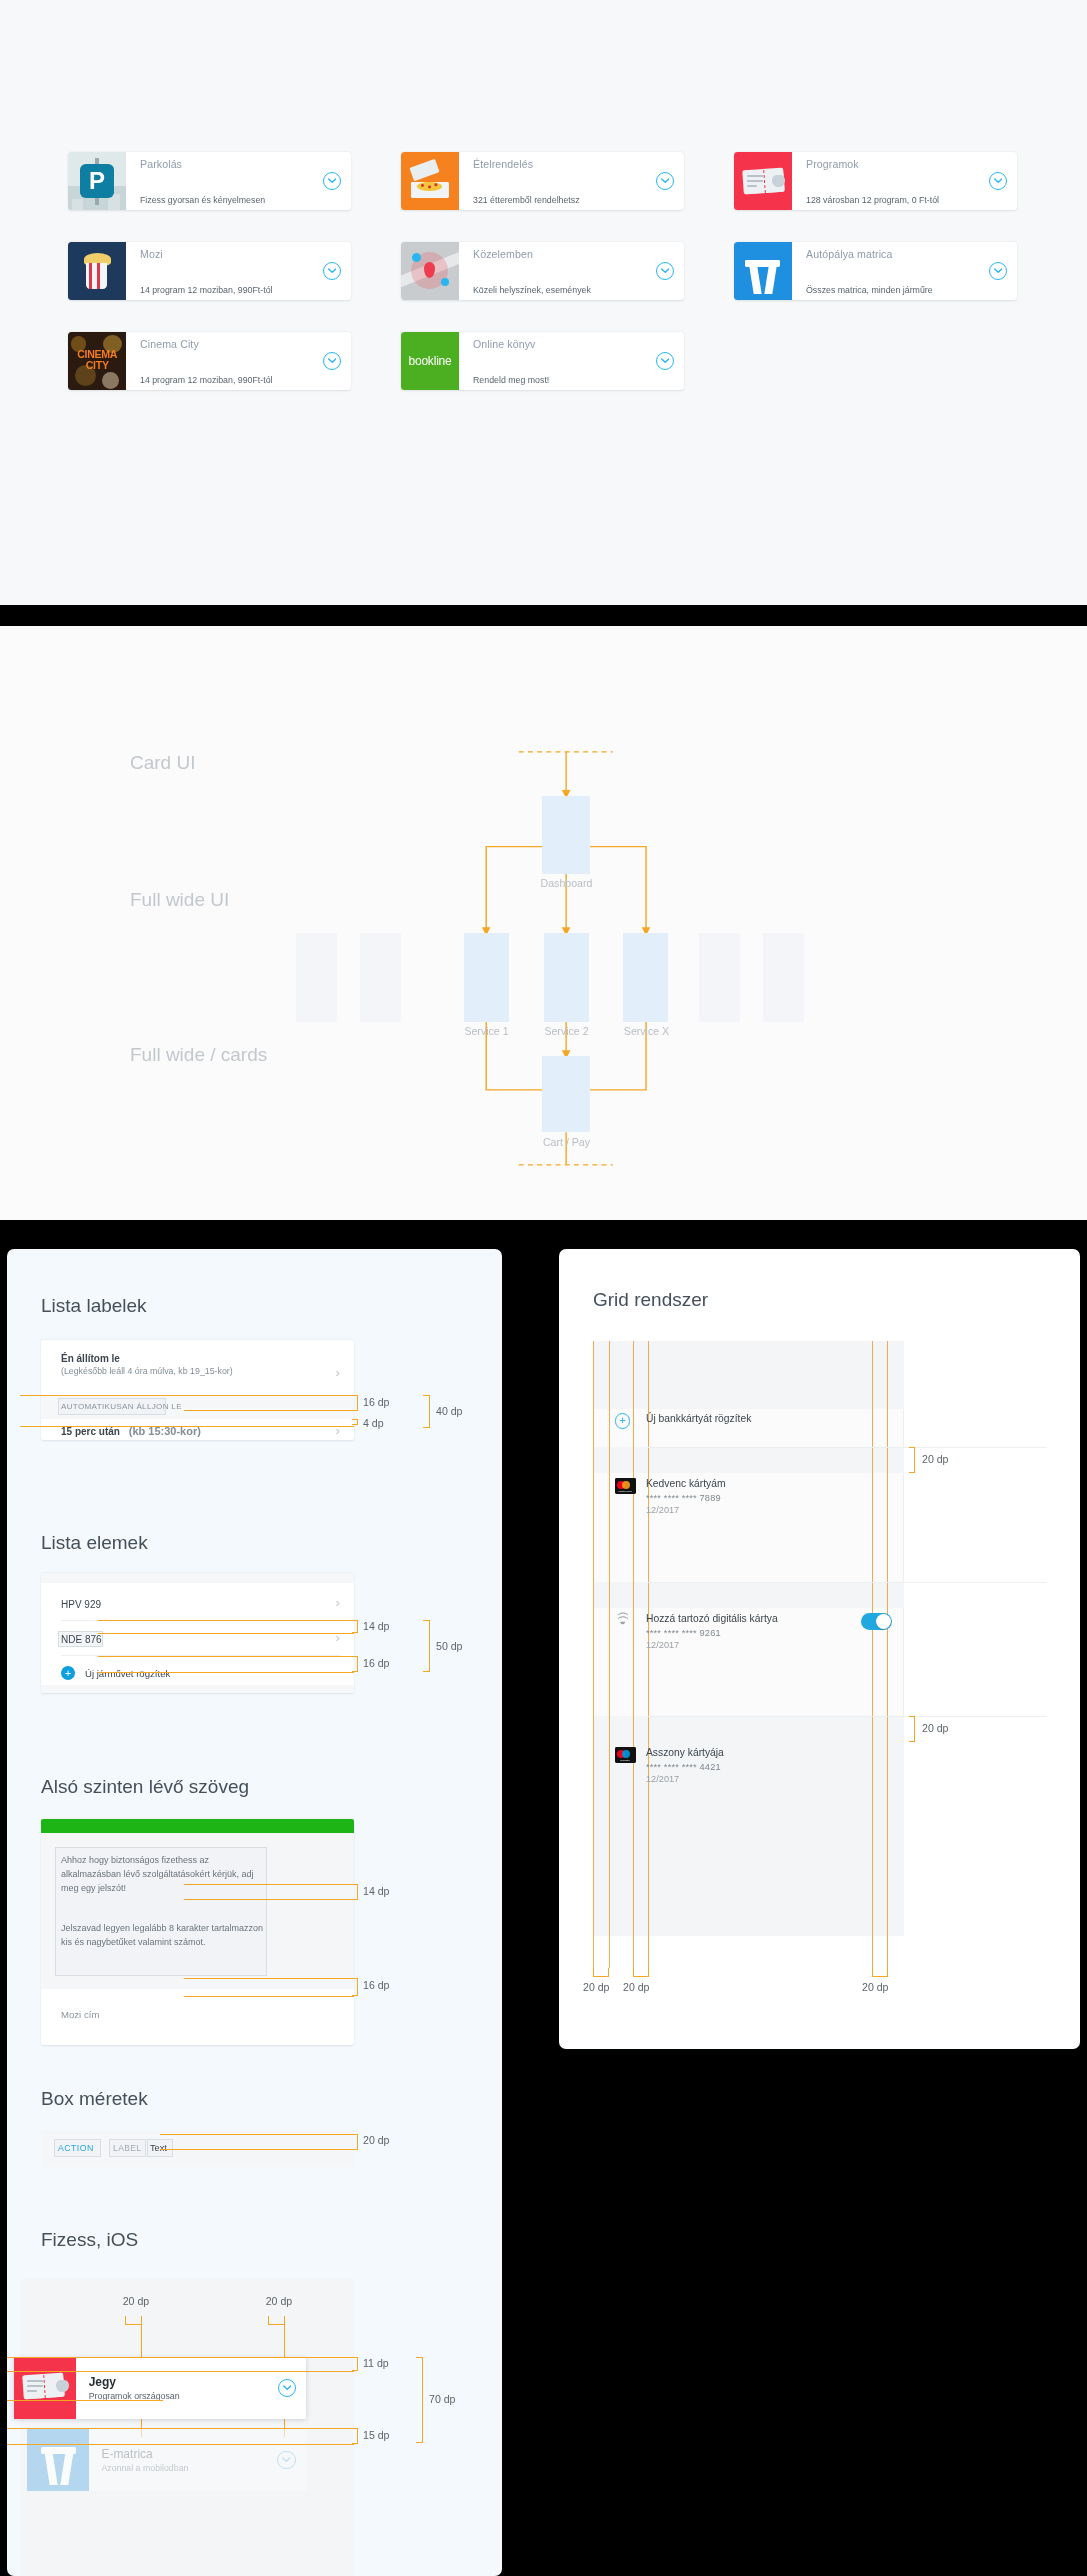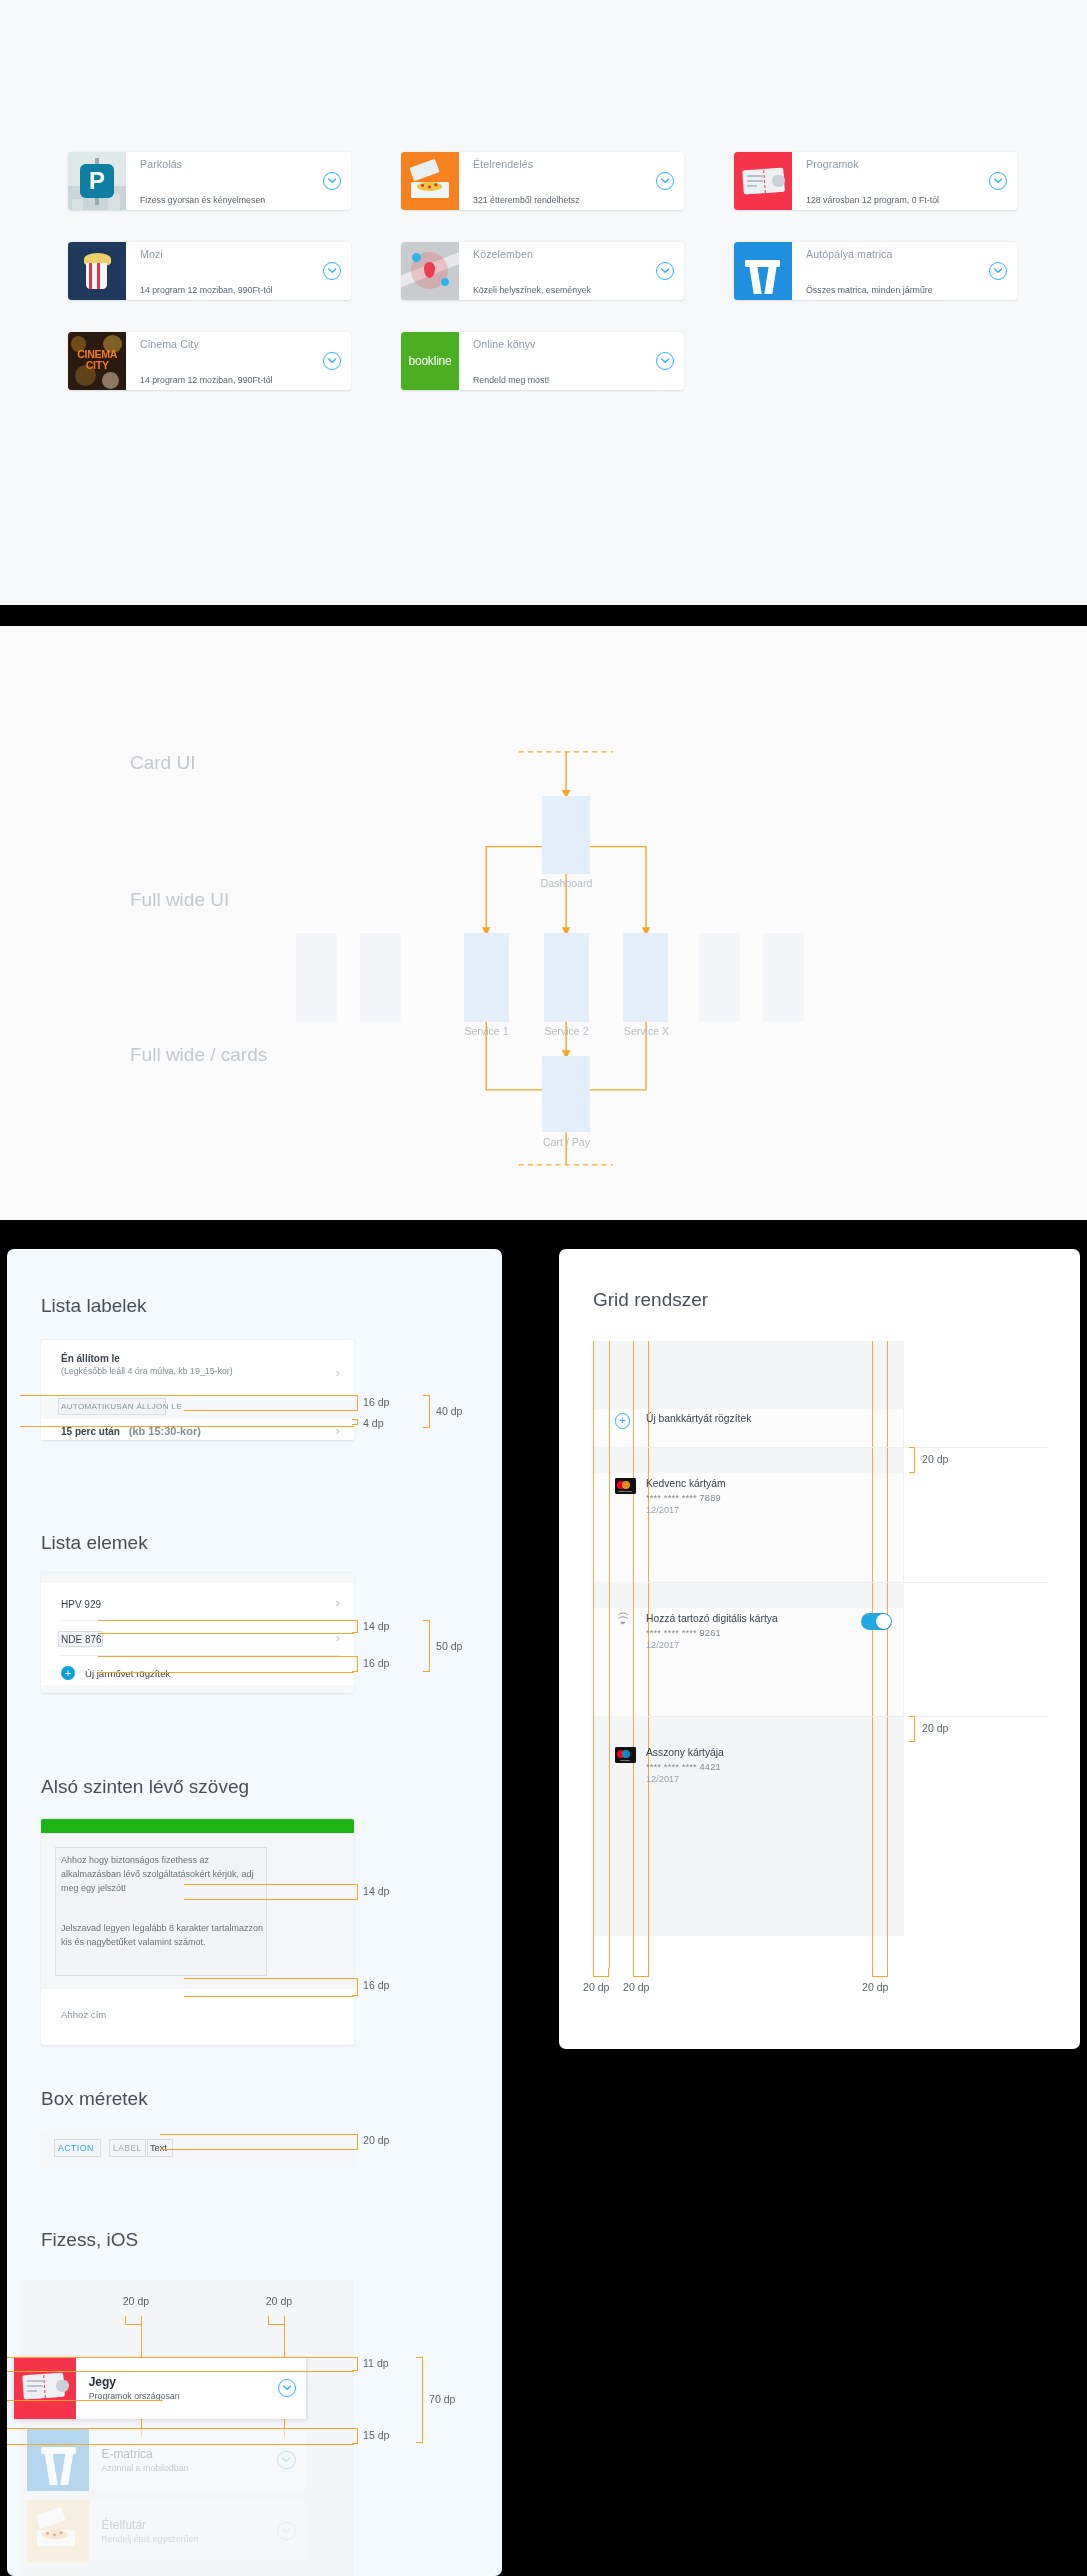--- a/index.html
+++ b/index.html
@@ -478,21 +478,21 @@
   <div class="ann-txt" style="left:429px; top:391px;">50 dp</div>
 
   <div class="spec-h" style="left:34px; top:527px;">Alsó szinten lévő szöveg</div>
 
   <div class="spec-card" style="left:34px; top:570px; width:313px; height:226px;">
     <div style="position:absolute;left:0;top:0;width:313px;height:14px;background:#1db415;border-radius:2.1px 2.1px 0 0;"></div>
     <div style="position:absolute;left:0;right:0;top:14px;height:156px;background:#f5f6f7;"></div>
     <div class="hi-box" style="left:14px; top:28px; width:212px; height:129px;"></div>
     <div style="position:absolute;left:20px;top:35px;width:207px;font-size:9px;color:#6a737b;line-height:1.55;">Ahhoz hogy biztonságos fizethess az alkalmazásban lévő szolgáltatásokért kérjük, adj meg egy jelszót!</div>
     <div style="position:absolute;left:20px;top:103px;width:207px;font-size:9px;color:#6a737b;line-height:1.55;">Jelszavad legyen legalább 8 karakter tartalmazzon kis és nagybetűket valamint számot.</div>
-    <div style="position:absolute;left:20px;top:190px;font-size:9.6px;color:#8b949c;">Ahhoz cím</div>
+    <div style="position:absolute;left:20px;top:190px;font-size:9.6px;color:#8b949c;">Mozi cím</div>
   </div>
 
   <div class="ann-line" style="left:177px; top:635px; width:170px;"></div>
   <div class="ann-line" style="left:177px; top:650px; width:170px;"></div>
   <div class="brk" style="left:345px; top:635px; width:5.7px; height:15.6px;"></div>
   <div class="ann-txt" style="left:356px; top:636px;">14 dp</div>
 
   <div class="ann-line" style="left:177px; top:729px; width:170px;"></div>
   <div class="ann-line" style="left:177px; top:747px; width:170px;"></div>
   <div class="brk" style="left:345px; top:729px; width:5.7px; height:17.7px;"></div>
@@ -560,38 +560,20 @@
           <div style="font-size:8.8px;color:#a8afb5;">Azonnal a mobilodban</div>
         </div>
         <div class="chev-circle" style="border-color:#9fd6ef;">
           <svg width="8.5" height="5.7" viewBox="0 0 12 8">
               <path d="M1 1.5 L6 6 L11 1.5" stroke="#9fd6ef" stroke-width="2" fill="none" stroke-linecap="round" stroke-linejoin="round"></path>
             </svg>
         </div>
       </div>
     </div>
 
-    <div style="position:absolute;left:7px;top:221px;width:279px;height:62px;background:#fafbfb;display:flex;align-items:stretch;opacity:.4;overflow:hidden;">
-      <div class="svc-thumb tb-food" style="width:62px;min-width:62px;height:62px;background:#fbe6bb;">
-        <div class="boxlid" style="background:#fff;"></div>
-          <div class="boxbase" style="background:#fff;"></div>
-          <div class="pizza" style="background:#f6dca0;"></div>
-      </div>
-      <div style="flex:1;display:flex;align-items:center;padding:0 10px 0 12.7px;min-width:0;">
-        <div style="flex:1;min-width:0;">
-          <div style="font-size:12px;color:#9aa2a9;margin-bottom:1.4px;">Ételfutár</div>
-          <div style="font-size:8.8px;color:#a8afb5;">Rendelj ételt egyszerűen</div>
-        </div>
-        <div class="chev-circle" style="border-color:#c5e5f5;">
-          <svg width="8.5" height="5.7" viewBox="0 0 12 8">
-              <path d="M1 1.5 L6 6 L11 1.5" stroke="#c5e5f5" stroke-width="2" fill="none" stroke-linecap="round" stroke-linejoin="round"></path>
-            </svg>
-        </div>
-      </div>
-    </div>
   </div>
 
   <div class="ann-line" style="left:0px; top:1108px; width:347px;"></div>
   <div class="ann-line" style="left:0px; top:1122px; width:347px;"></div>
   <div class="ann-line" style="left:0px; top:1151px; width:156px;"></div>
   <div class="ann-line" style="left:0px; top:1179px; width:347px;"></div>
   <div class="ann-line" style="left:0px; top:1195px; width:347px;"></div>
 
   <div class="brk" style="left:345px; top:1108px; width:5.7px; height:14px;"></div>
   <div class="ann-txt" style="left:356px; top:1108px;">11 dp</div>

